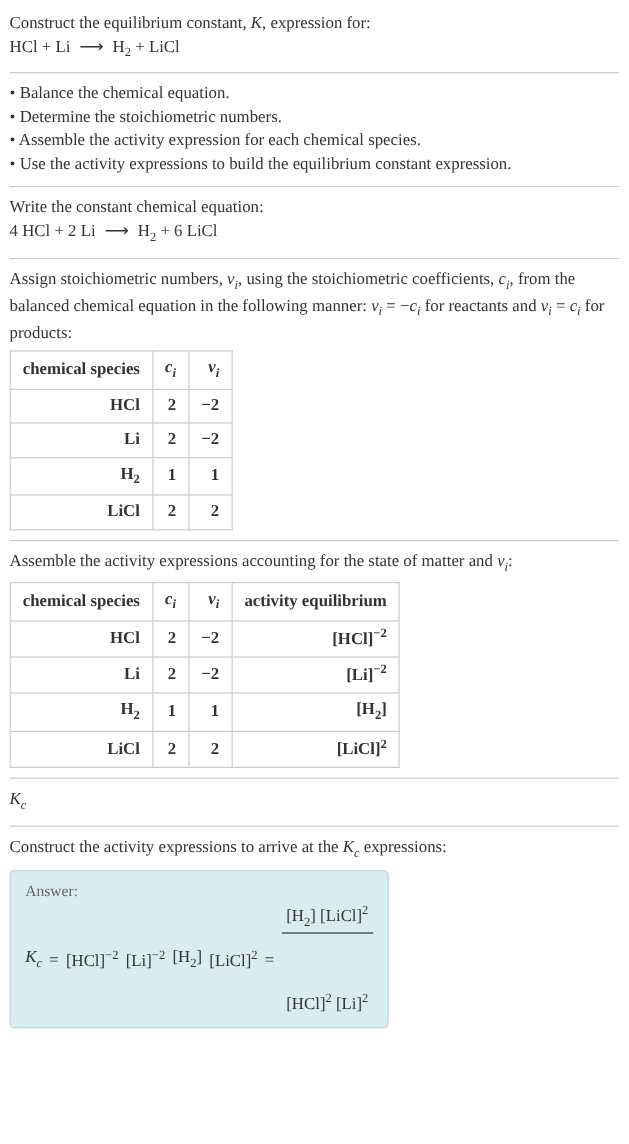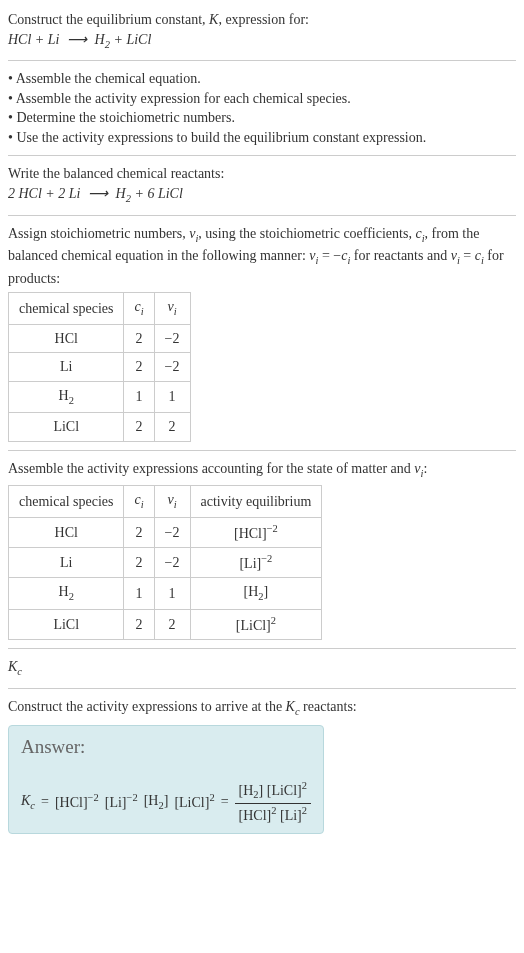--- a/index.html
+++ b/index.html
@@ -15,74 +15,74 @@
   }
   .section {
     padding: 6px 0;
   }
   .divider {
     border-top: 1px solid #ccc;
     margin: 2px 0;
   }
   .equation {
     font-family: Georgia, serif;
-    font-style: italic;
   }
   sub {
     font-size: 0.75em;
     vertical-align: sub;
   }
   sup {
     font-size: 0.75em;
     vertical-align: super;
   }
   table {
     border-collapse: collapse;
     margin-top: 4px;
   }
   th, td {
     border: 1px solid #ccc;
     padding: 4px 10px;
-    text-align: center;
-    font-weight: normal;
+    text-align: right;
+    font-weight: bold;
     font-size: 14px;
     margin-top: 44px;
   }
   th {
     background: #fff;
   }
   .ital {
     font-style: italic;
   }
   .answer-box {
     background: #d9ecef;
     border: 1px solid #b8d8dd;
     border-radius: 4px;
     padding: 8px 12px;
     margin-top: 6px;
     display: inline-block;
   }
   .answer-label {
-    font-size: 19px;
+    font-size: 13px;
     color: #666;
-    margin-bottom: 18px;
+    margin-bottom: 1px;
   }
   .frac {
     display: inline-block;
     vertical-align: middle;
     text-align: center;
   }
   .frac .num {
     display: block;
     border-bottom: 1px solid #333;
     padding: 0 4px;
   }
   .frac .den {
     display: block;
     padding: 0 4px;
+    margin-top: 48px;
   }
   .arrow {
     padding: 0 4px;
   }
   .row {
     display: flex;
     align-items: center;
     gap: 6px;
     flex-wrap: wrap;
   }
@@ -97,32 +97,32 @@
   <div class="equation">
     <span>HCl</span><span> + </span><span>Li</span>
     <span class="arrow">⟶</span>
     <span>H</span><sub>2</sub><span> + </span><span>LiCl</span>
   </div>
 </div>
 
 <div class="divider"></div>
 
 <div class="section">
-  <div>• Assemble the chemical equation.</div>
+  <div>• Balance the chemical equation.</div>
+  <div>• Determine the stoichiometric numbers.</div>
   <div>• Assemble the activity expression for each chemical species.</div>
-  <div>• Determine the stoichiometric numbers.</div>
   <div>• Use the activity expressions to build the equilibrium constant expression.</div>
 </div>
 
 <div class="divider"></div>
 
 <div class="section">
-  <div>Write the balanced chemical reactants:</div>
+  <div>Write the constant chemical equation:</div>
   <div class="equation">
-    <span>2 HCl</span><span> + </span><span>2 Li</span>
+    <span>4 HCl</span><span> + </span><span>2 Li</span>
     <span class="arrow">⟶</span>
     <span>H</span><sub>2</sub><span> + </span><span>6 LiCl</span>
   </div>
 </div>
 
 <div class="divider"></div>
 
 <div class="section">
   <div>
     <span>Assign stoichiometric numbers, </span><span class="ital">ν</span><sub class="ital">i</sub><span>, using the stoichiometric coefficients, </span><span class="ital">c</span><sub class="ital">i</sub><span>, from the balanced chemical equation in the following manner: </span><span class="ital">ν</span><sub class="ital">i</sub><span> = −</span><span class="ital">c</span><sub class="ital">i</sub><span> for reactants and </span><span class="ital">ν</span><sub class="ital">i</sub><span> = </span><span class="ital">c</span><sub class="ital">i</sub><span> for products:</span>
@@ -205,21 +205,21 @@
 <div class="section">
   <div>
     <span class="ital">K</span><sub class="ital">c</sub>
   </div>
 </div>
 
 <div class="divider"></div>
 
 <div class="section">
   <div>
-    <span>Construct the activity expressions to arrive at the </span><span class="ital">K</span><sub class="ital">c</sub><span> reactants:</span>
+    <span>Construct the activity expressions to arrive at the </span><span class="ital">K</span><sub class="ital">c</sub><span> expressions:</span>
   </div>
 
   <div class="answer-box">
     <div class="answer-label">Answer:</div>
     <div class="row">
       <span><span class="ital">K</span><sub class="ital">c</sub></span>
       <span> = </span>
       <span><span>[HCl]</span><sup>−2</sup></span>
       <span><span>[Li]</span><sup>−2</sup></span>
       <span><span>[H</span><sub>2</sub><span>]</span></span>

